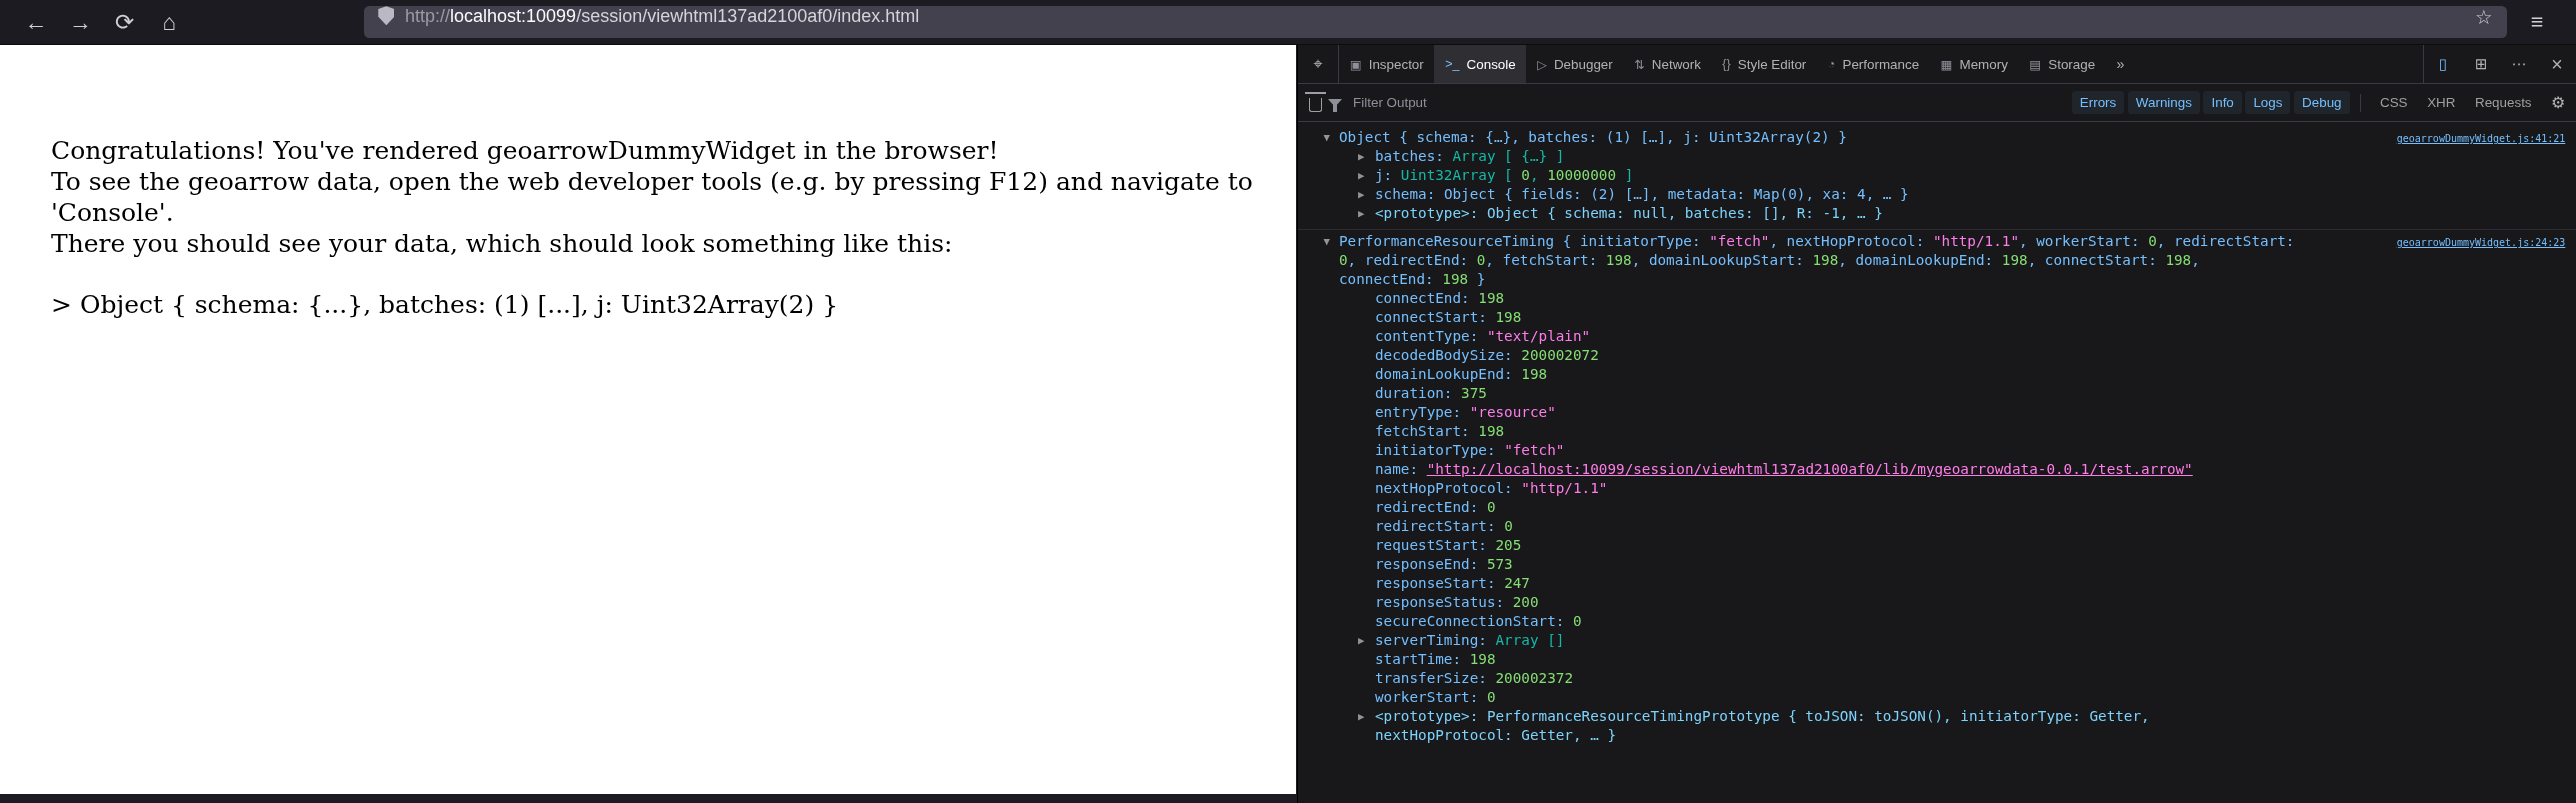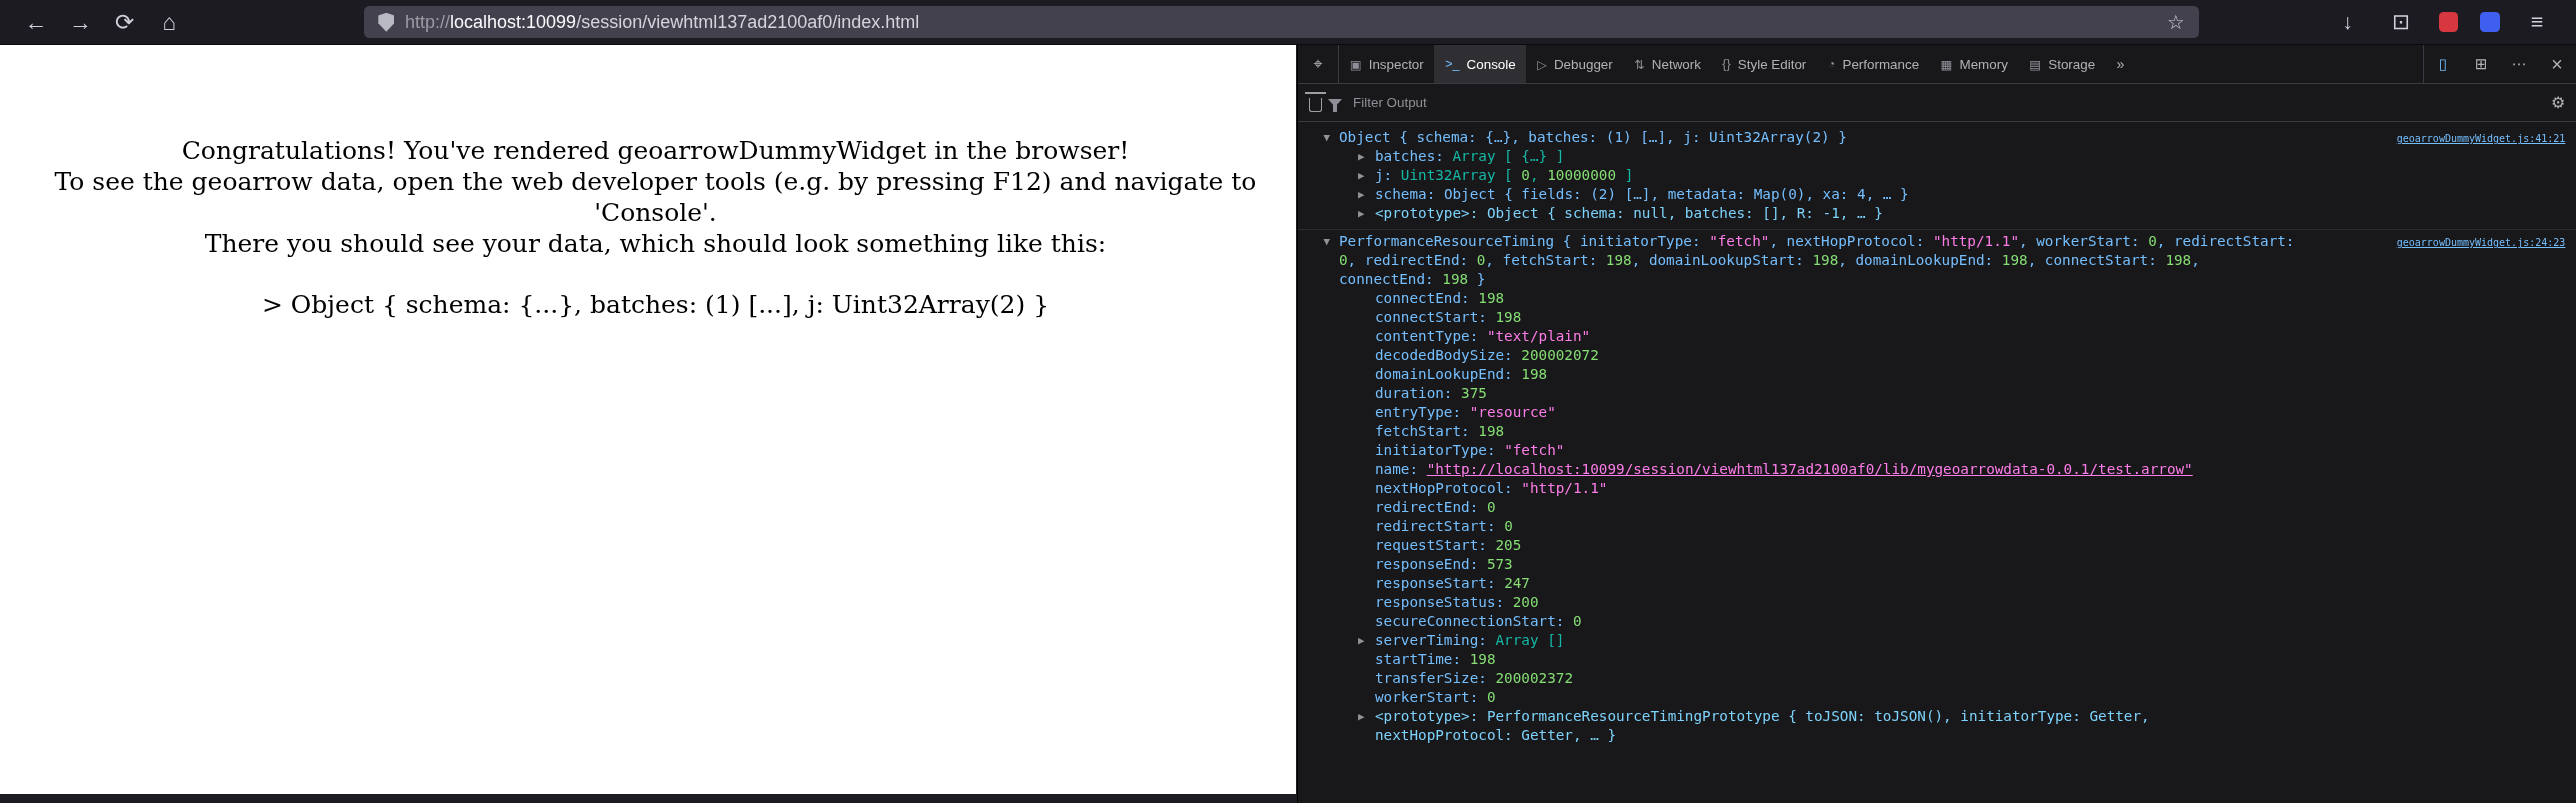--- a/index.html
+++ b/index.html
@@ -6,42 +6,42 @@
   html,body { margin:0; padding:0; width:2576px; height:804px; overflow:hidden; }
   body { background:#1c1b22; font-family:"Liberation Sans", sans-serif; position:relative; }
 
   
   .chrome { position:absolute; left:0; top:0; width:100%; height:45px;
             background:#1c1b22; border-bottom:0.9px solid #0c0c0d;
             display:flex; align-items:center; }
   .nav-icons { display:flex; align-items:center; gap:12.5px; padding-left:19.7px; }
   .nav-btn { width:32px; height:32px; display:flex; align-items:center; justify-content:center;
              color:#cfcfd8; font-size:23px; border-radius:3.6px; }
-  .url-bar { position:absolute; left:364px; top:6.3px; width:1835px; height:32px;
-             background:#42414d; border-radius:5.4px; display:flex; align-items:center;
+  .url-bar { position:absolute; left:364px; top:6.3px; width:2143px; height:32px;
+             background:#42414d; border-radius:5.4px; display:flex; align-items:flex-start;
              padding:0 14.3px; gap:10.7px; font-size:18px; }
   .shield-icon { width:16px; height:19px; background:#b9b9c3;
                  clip-path:polygon(50% 0, 100% 14%, 100% 55%, 50% 100%, 0 55%, 0 14%); }
   .url-text { white-space:nowrap; overflow:hidden; }
   .url-proto { color:#9b9ba5; }
   .url-host  { color:#fbfbfe; }
   .url-path  { color:#d4d4dc; }
   .star-btn { margin-left:auto; color:#cfcfd8; font-size:19.7px; }
   .chrome-right { margin-left:auto; display:flex; align-items:center; gap:21.5px; padding-right:23px; }
   .chrome-right .nav-btn { font-size:21.5px; }
   .ext-square { width:19.7px; height:19.7px; border-radius:4.5px; }
   .ext-red  { background:#d7373f; }
   .ext-blue { background:#3f5ff0; }
 
   
   .page { position:absolute; left:0; top:45px; width:1296px; height:749px;
           background:#ffffff; color:#000;
           font-family:"DejaVu Serif", serif; font-size:25px; line-height:31px;
           padding:90px 36px 0 51px; }
-  .page p { margin:0;text-align:center; }
+  .page p { margin:0; }
   .page .para1 { margin-bottom:29.5px; }
 
   
   .devtools { position:absolute; left:1297px; top:45px; right:0; bottom:0;
               background:#18181a; border-left:0.9px solid #000;
               display:flex; flex-direction:column; color:#d7d7db; }
 
   .dt-toolbar { height:39px; min-height:39px; display:flex; align-items:stretch;
                 border-bottom:0.9px solid #3a3a44; font-size:13.4px; }
   .dt-pick { width:41px; display:flex; align-items:center; justify-content:center;
@@ -178,20 +178,31 @@
         <div class="dt-tool-btn close">×</div>
       </div>
   </div>
 
   <div class="dt-filterbar">
     <div class="trash-icon"></div>
     <div class="filter-input-wrap">
       <div class="funnel-icon"></div>
       <input type="text" placeholder="Filter Output" style="">
     </div>
+    <div class="filter-buttons">
+        <span class="fbtn">Errors</span>
+        <span class="fbtn">Warnings</span>
+        <span class="fbtn">Info</span>
+        <span class="fbtn">Logs</span>
+        <span class="fbtn">Debug</span>
+        <span class="fsep"></span>
+        <span class="fbtn sec">CSS</span>
+        <span class="fbtn sec">XHR</span>
+        <span class="fbtn sec">Requests</span>
+      </div>
     <div class="gear-btn">⚙</div>
   </div>
 
   <div class="console-output">
       <div class="log-entry">
         <div class="console-row indent-0 has-link"><span class="twisty">▼</span><span class="msg"><span class="seg-obj">Object { schema: {…}, batches: (1) […], j: Uint32Array(2) }</span></span><a class="src-link">geoarrowDummyWidget.js:41:21</a></div>
         <div class="console-row indent-1"><span class="twisty">▶</span><span class="msg"><span class="seg-key">batches: </span><span class="seg-plain">Array [ {…} ]</span></span></div>
         <div class="console-row indent-1"><span class="twisty">▶</span><span class="msg"><span class="seg-key">j: </span><span class="seg-plain">Uint32Array [ </span><span class="seg-num">0</span><span class="seg-plain">, </span><span class="seg-num">10000000</span><span class="seg-plain"> ]</span></span></div>
         <div class="console-row indent-1"><span class="twisty">▶</span><span class="msg"><span class="seg-key">schema: </span><span class="seg-obj">Object { fields: (2) […], metadata: Map(0), xa: 4, … }</span></span></div>
         <div class="console-row indent-1"><span class="twisty">▶</span><span class="msg"><span class="seg-dim">&lt;prototype&gt;: Object { schema: null, batches: [], R: -1, … }</span></span></div>

